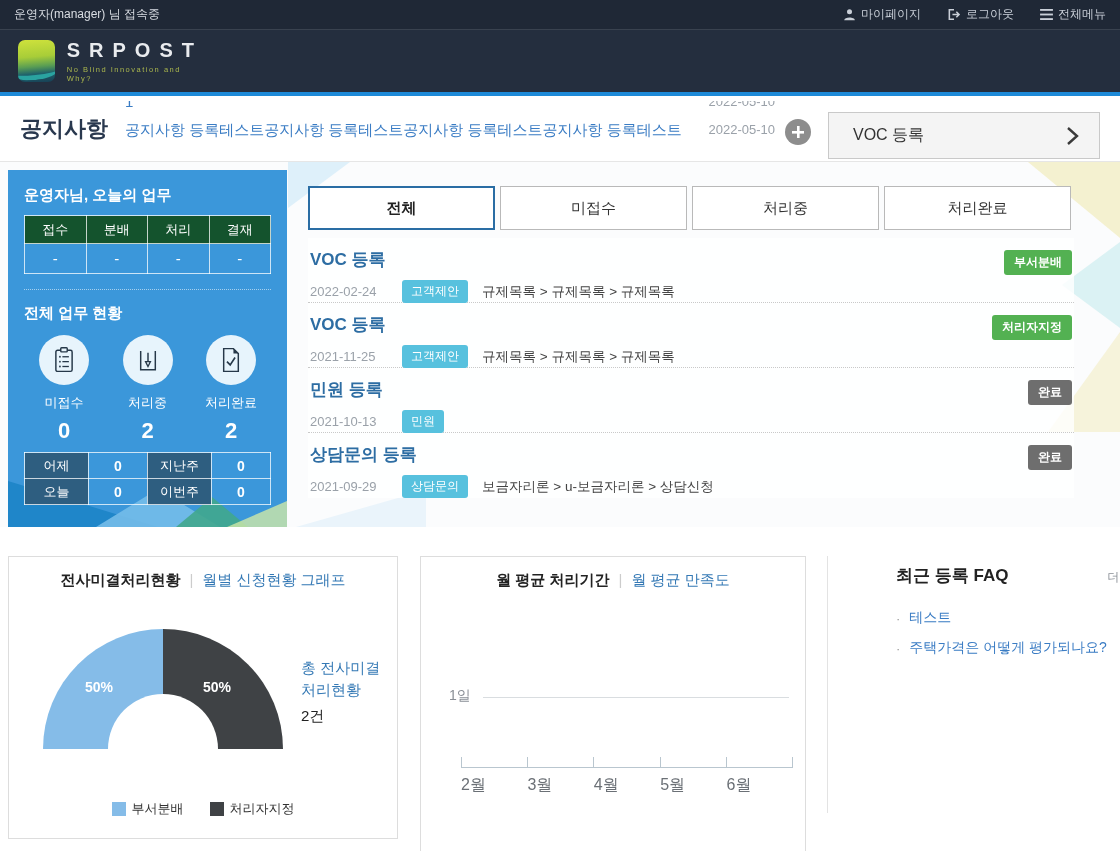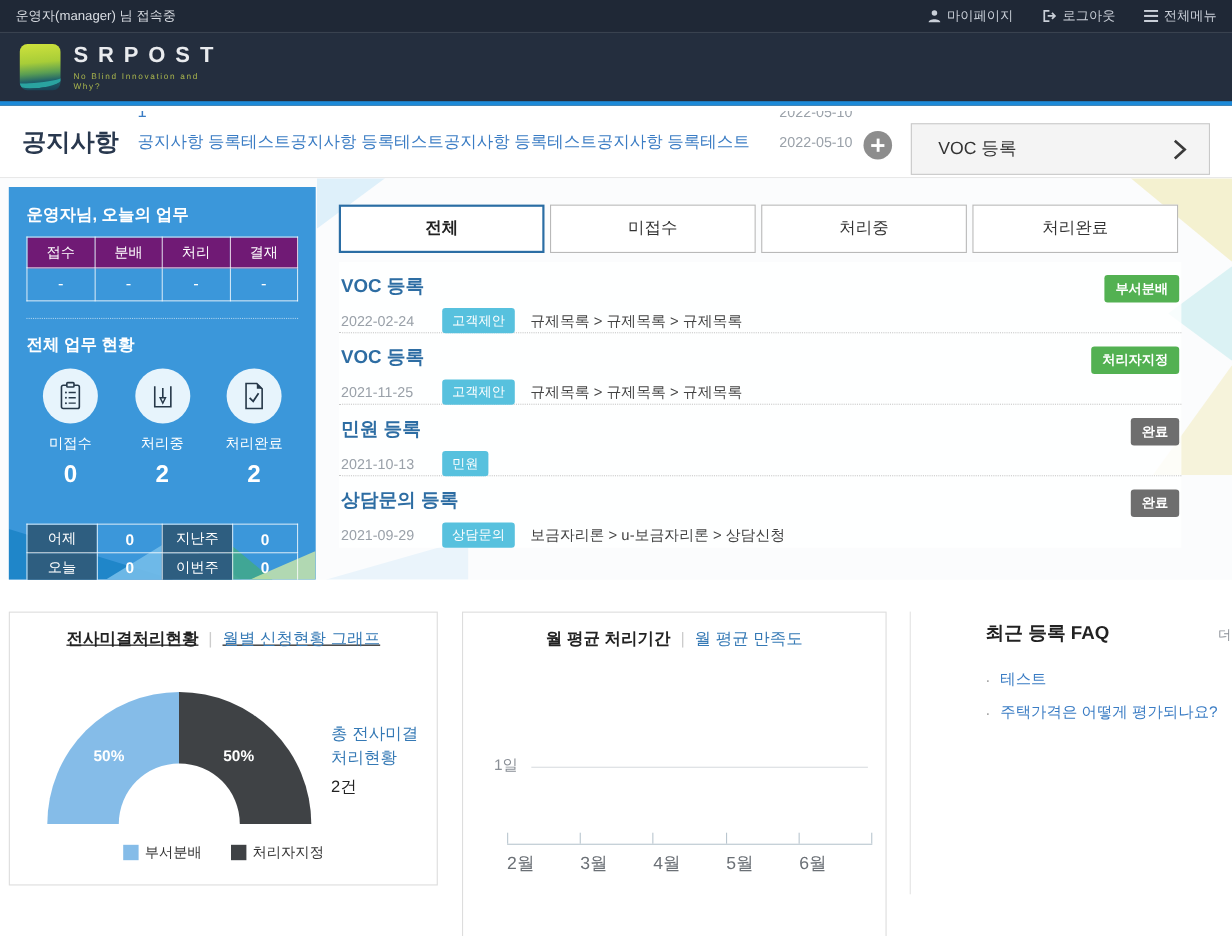--- a/index.html
+++ b/index.html
@@ -49,32 +49,32 @@
   
   .band { position:absolute; left:0; top:162px; width:1120px; height:365px; background:#fbfcfd; overflow:hidden; }
   .tri { position:absolute; }
 
   
   .panel { position:absolute; left:8px; top:8px; width:279px; height:357px; background:#3b97da; overflow:hidden; }
   .panel .decor { position:absolute; z-index:0; }
   .panel-content { position:relative; z-index:1; padding:16px 16px 0; }
   .panel-h { color:#fff; font-size:15px; font-weight:bold; }
   .ttable { width:100%; border-collapse:collapse; margin-top:10px; }
-  .ttable th { background:#701a75; color:#fff; font-size:13px; font-weight:normal; height:28px;
+  .ttable th { background:#14532d; color:#fff; font-size:13px; font-weight:normal; height:28px;
                border:1px solid rgba(255,255,255,.75); }
   .ttable td { color:#fff; font-size:15px; height:30px; text-align:center;
                border:1px solid rgba(255,255,255,.75); }
   .dotline { border-top:1px dotted rgba(255,255,255,.55); margin:15px 0 14px; }
   .stats { display:flex; justify-content:space-between; margin-top:12px; padding:0 4px; }
   .stat { width:72px; text-align:center; }
   .stat .circ { width:50px; height:50px; border-radius:50%; background:#e7f4fc; margin:0 auto;
                 display:flex; align-items:center; justify-content:center; }
   .stat .slabel { color:#fff; font-size:13px; margin-top:9px; }
   .stat .snum { color:#fff; font-size:22px; font-weight:bold; margin-top:6px; }
-  .ptable { width:100%; border-collapse:collapse; margin-top:32px; }
+  .ptable { width:100%; border-collapse:collapse; margin-top:8px; }
   .ptable td { border:1px solid rgba(255,255,255,.75); height:26px; text-align:center; color:#fff; }
   .ptable .ph { background:#2e5e80; font-size:13px; width:26%; }
   .ptable .pv { font-size:14px; font-weight:bold; width:24%; }
 
   
   .tabs { position:absolute; left:308px; top:24px; display:flex; gap:5px; }
   .tab { width:187px; height:44px; line-height:42px; text-align:center; background:#fff;
          border:1px solid #b9b9b9; font-size:15px; color:#333; cursor:pointer; }
   .tab.active { border:2px solid #2a6da4; line-height:40px; font-weight:bold; color:#222; }
   .voc-list { position:absolute; left:308px; top:76px; width:766px; background:rgba(255,255,255,.8); }
@@ -90,21 +90,21 @@
   .vstatus.green { background:#53b152; }
   .vstatus.gray { background:#6e6e6e; }
 
   
   .card { position:absolute; background:#fff; border:1px solid #ddd; }
   .card-h { text-align:center; margin-top:14px; font-size:15px; white-space:nowrap; }
   .card-h .t1 { color:#222; font-weight:bold; }
   .card-h .sep { color:#ccc; margin:0 9px; }
   .card-h .t2 { color:#3579b5; cursor:pointer; }
 
-  #card-pending { left:8px; top:556px; width:390px; height:249px;text-decoration:underline; }
+  #card-pending { left:8px; top:556px; width:390px; height:283px; }
   .donut { position:absolute; left:34px; top:72px; width:240px; height:120px;
            border-radius:120px 120px 0 0;
            background:conic-gradient(from 270deg at 50% 100%, #85bce8 0deg 90deg, #3f4245 90deg 180deg, #ffffff 180deg 360deg); }
   .donut .hole { position:absolute; left:50%; bottom:0; transform:translateX(-50%); width:110px; height:55px;
                  background:#fff; border-radius:110px 110px 0 0; }
   .pct { position:absolute; color:#fff; font-size:14px; font-weight:bold; }
   .pct.left { left:42px; top:50px; }
   .pct.right { left:160px; top:50px; }
   .pending-summary { position:absolute; left:292px; top:100px; font-size:15px; line-height:22px; }
   .pending-summary .blue { color:#3579b5; }

